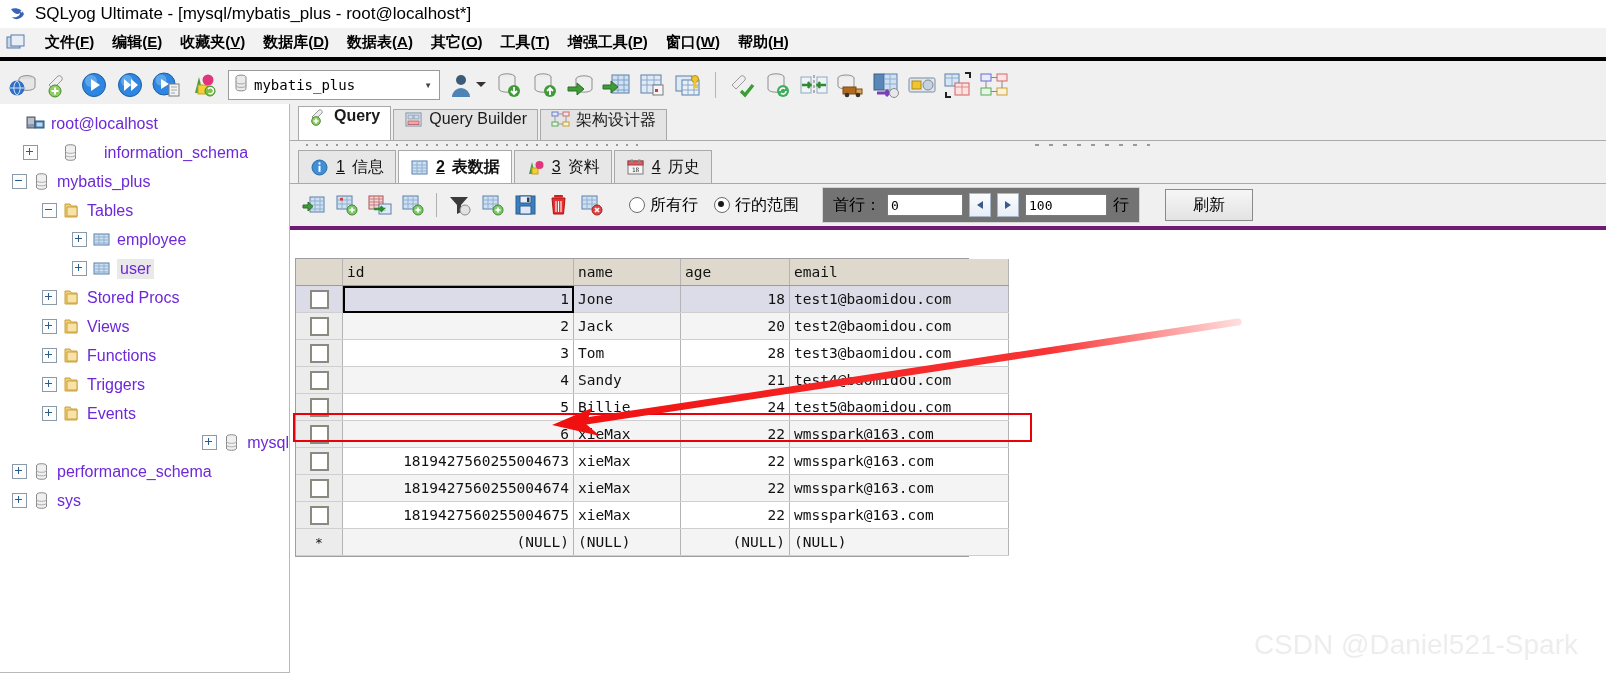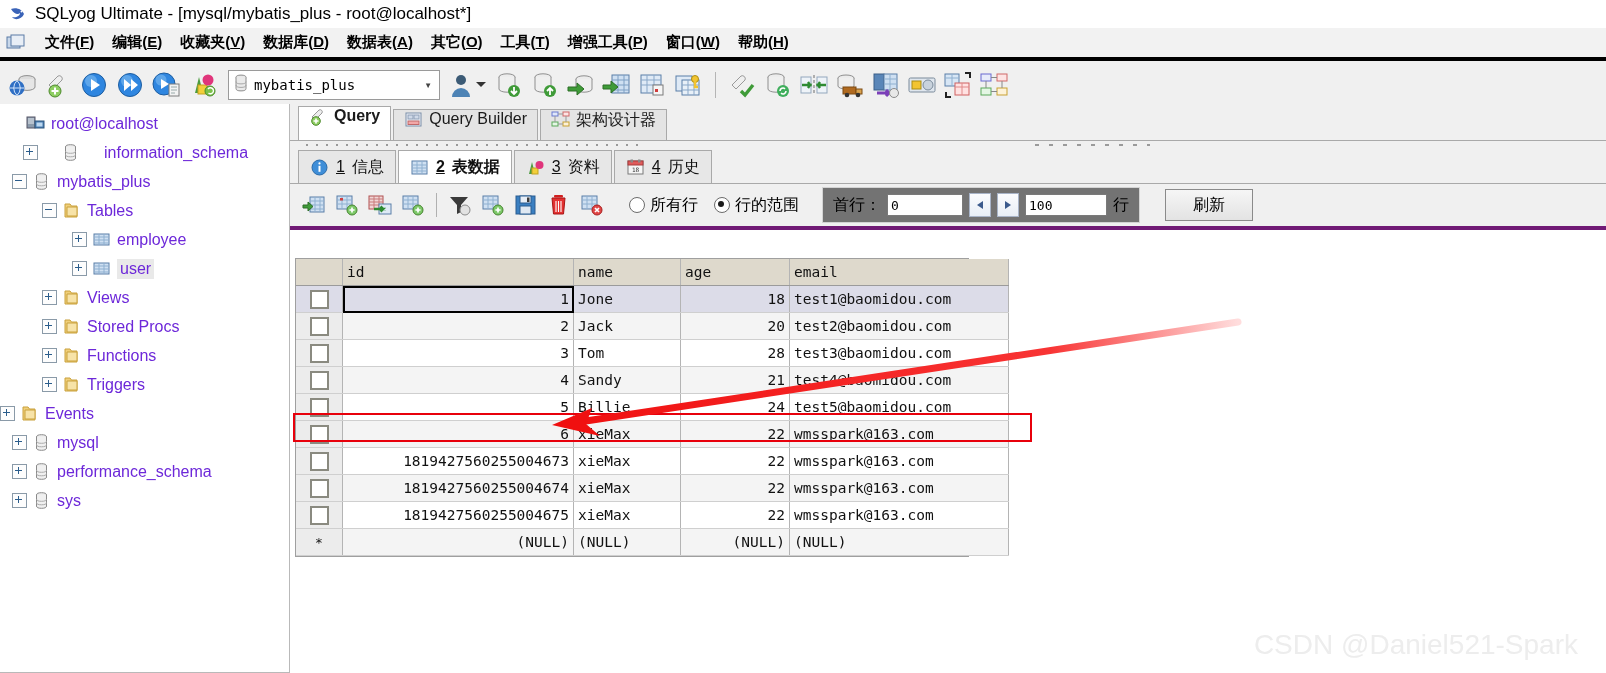--- a/index.html
+++ b/index.html
@@ -700,32 +700,32 @@
       </div>
 
       <div class="tree-row" style="padding-left:42px;">
         <span class="expander plus"></span>
         <span class="tree-ico">
           <svg width="19" height="19" viewBox="0 0 19 19">
             <path d="M3 3h5l1.5 2H15v11H3z" fill="#f0cf7a" stroke="#c9a13c"></path>
             <path d="M5 6h10v9H5z" fill="#f7e3a8" stroke="#c9a13c"></path>
           </svg>
         </span>
-        <span class="tree-label">Views</span>
+        <span class="tree-label">Stored Procs</span>
       </div>
 
       <div class="tree-row" style="padding-left:42px;">
         <span class="expander plus"></span>
         <span class="tree-ico">
           <svg width="19" height="19" viewBox="0 0 19 19">
             <path d="M3 3h5l1.5 2H15v11H3z" fill="#f0cf7a" stroke="#c9a13c"></path>
             <path d="M5 6h10v9H5z" fill="#f7e3a8" stroke="#c9a13c"></path>
           </svg>
         </span>
-        <span class="tree-label">Stored Procs</span>
+        <span class="tree-label">Views</span>
       </div>
 
       <div class="tree-row" style="padding-left:42px;">
         <span class="expander plus"></span>
         <span class="tree-ico">
           <svg width="19" height="19" viewBox="0 0 19 19">
             <path d="M3 3h5l1.5 2H15v11H3z" fill="#f0cf7a" stroke="#c9a13c"></path>
             <path d="M5 6h10v9H5z" fill="#f7e3a8" stroke="#c9a13c"></path>
           </svg>
         </span>
@@ -736,32 +736,32 @@
         <span class="expander plus"></span>
         <span class="tree-ico">
           <svg width="19" height="19" viewBox="0 0 19 19">
             <path d="M3 3h5l1.5 2H15v11H3z" fill="#f0cf7a" stroke="#c9a13c"></path>
             <path d="M5 6h10v9H5z" fill="#f7e3a8" stroke="#c9a13c"></path>
           </svg>
         </span>
         <span class="tree-label">Triggers</span>
       </div>
 
-      <div class="tree-row" style="">
+      <div class="tree-row" style="padding-left:42px;">
         <span class="expander plus"></span>
         <span class="tree-ico">
           <svg width="19" height="19" viewBox="0 0 19 19">
             <path d="M3 3h5l1.5 2H15v11H3z" fill="#f0cf7a" stroke="#c9a13c"></path>
             <path d="M5 6h10v9H5z" fill="#f7e3a8" stroke="#c9a13c"></path>
           </svg>
         </span>
         <span class="tree-label">Events</span>
       </div>
 
-      <div class="tree-row" style="padding-left:12px;">
+      <div class="tree-row" style="padding-left:12px;justify-content:flex-end;">
         <span class="expander plus"></span>
         <span class="tree-ico">
           <svg width="19" height="19" viewBox="0 0 19 19">
             <ellipse cx="9.5" cy="4" rx="5" ry="2.3" fill="#ededed" stroke="#8a8a8a"></ellipse>
             <path d="M4.5 4v11a5 2.3 0 0 0 10 0V4" fill="#f0f0f0" stroke="#8a8a8a"></path>
             <path d="M4.5 8a5 2.3 0 0 0 10 0M4.5 11.5a5 2.3 0 0 0 10 0" fill="none" stroke="#ababab"></path>
           </svg>
         </span>
         <span class="tree-label">mysql</span>
       </div>

